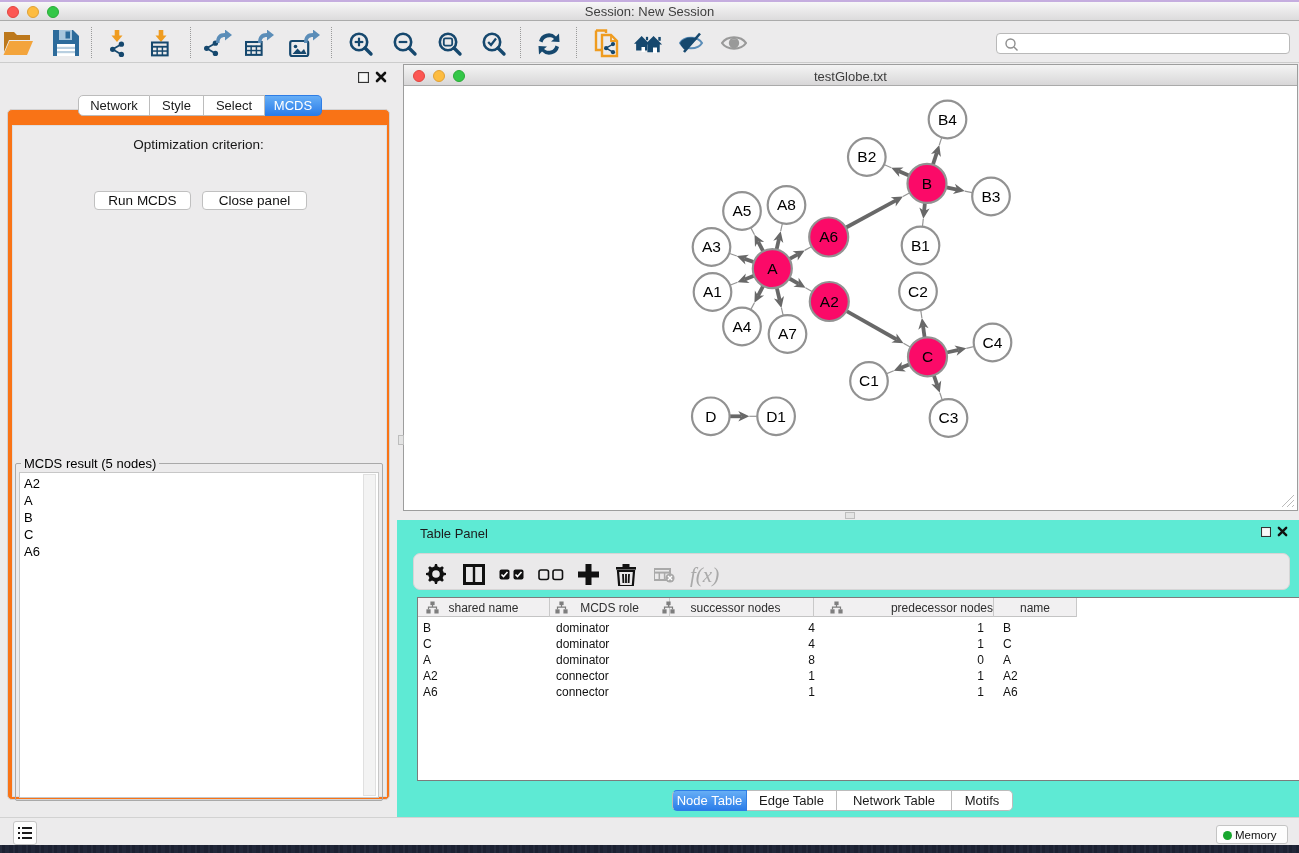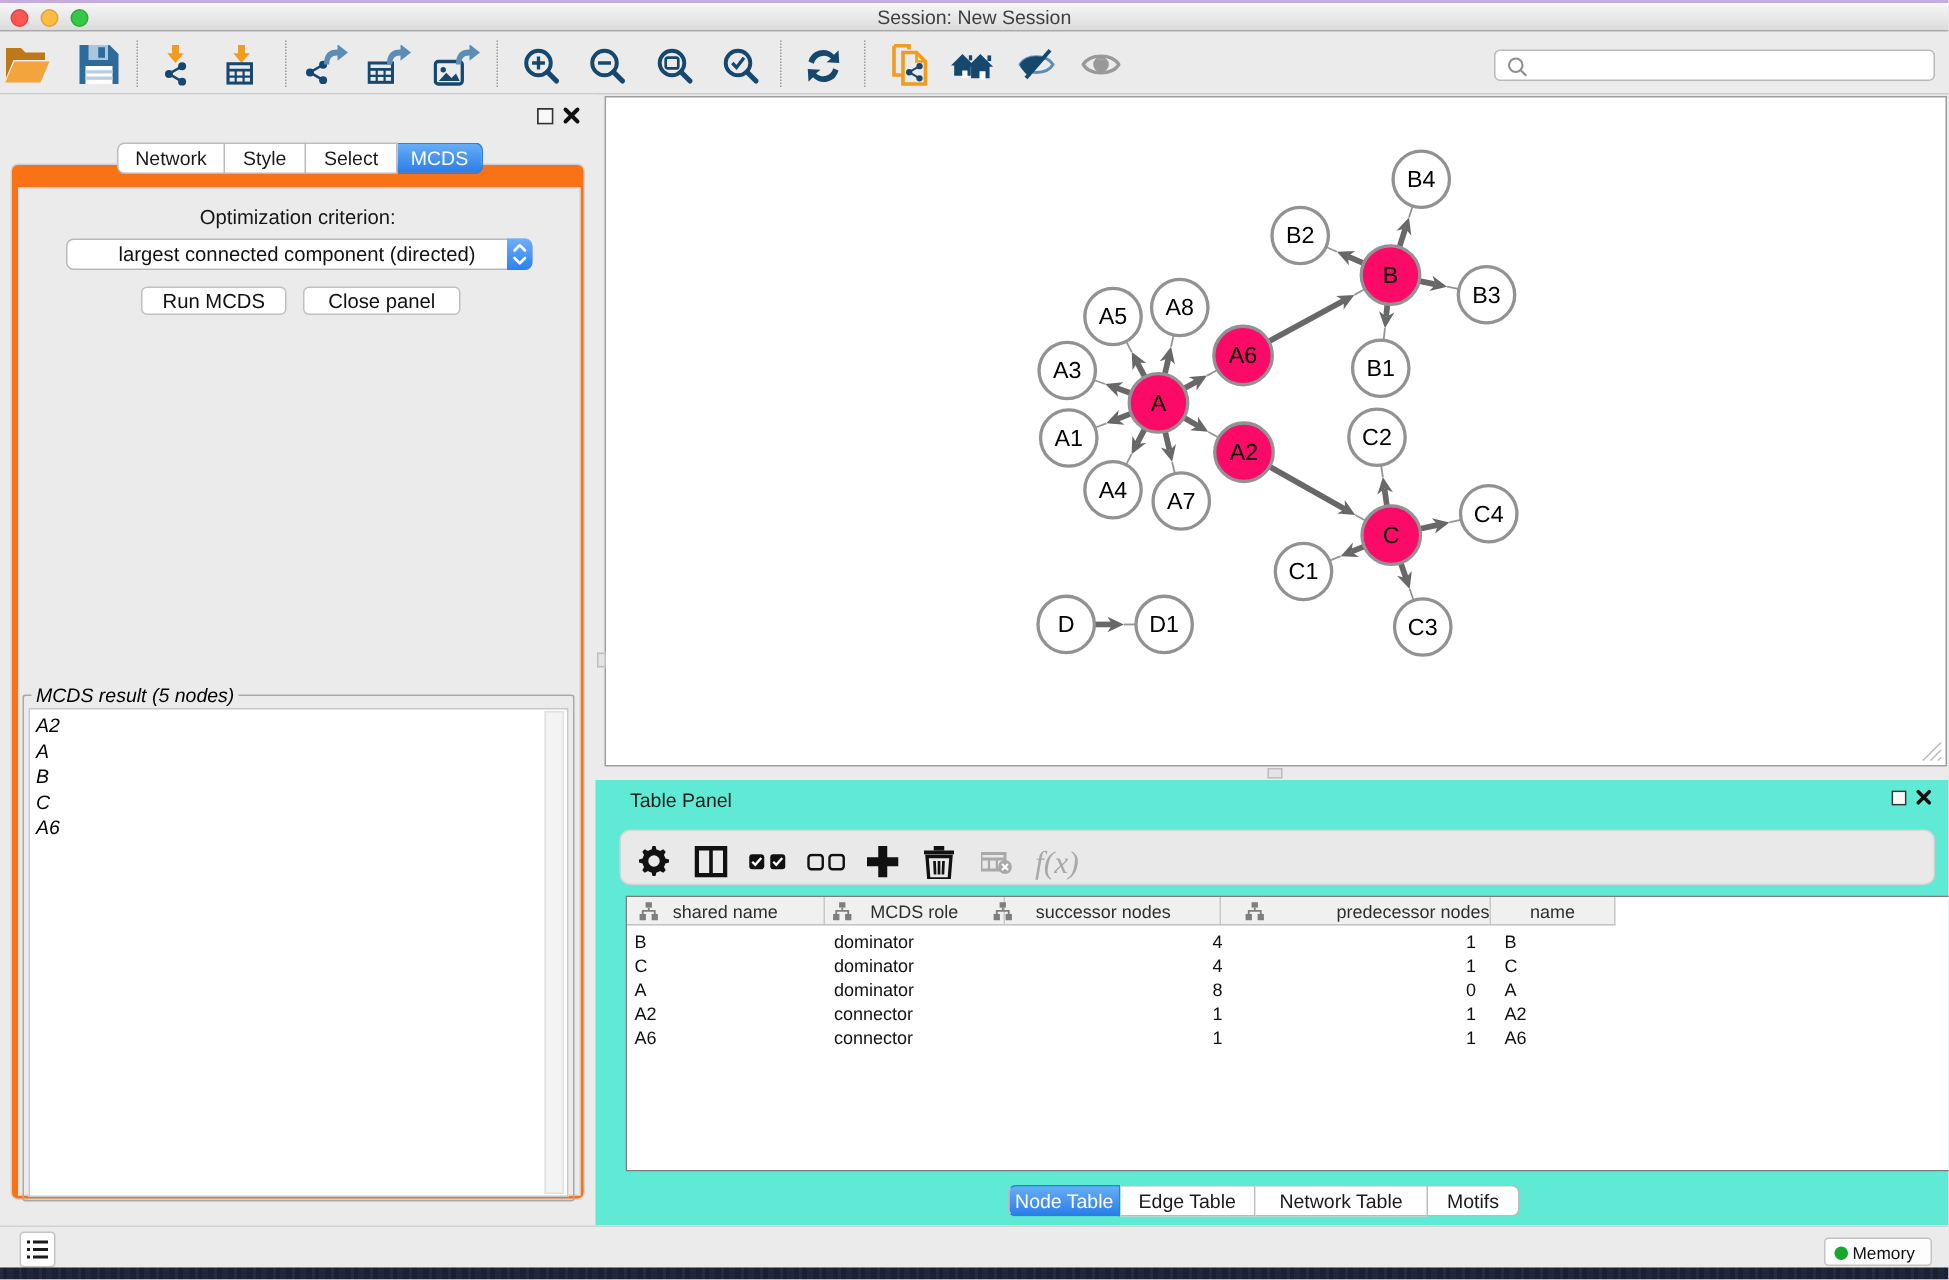--- a/index.html
+++ b/index.html
@@ -261,42 +261,39 @@
   </svg>
   <div class="tabbar" style="left:78px;top:32px;">
     <div class="tab" style="width:72px">Network</div>
     <div class="tab" style="width:54px">Style</div>
     <div class="tab" style="width:61px">Select</div>
     <div class="tab sel" style="width:57px">MCDS</div>
   </div>
   <div id="cp-inner">
     <div id="cp-inner2"></div>
     <div style="position:absolute;left:0;top:27px;width:100%;text-align:center;font-size:13.5px;color:#161616;">Optimization criterion:</div>
-    <div id="dropdown">
-      <div style="position:absolute;left:13px;top:2px;width:280px;text-align:center;color:#121212;">largest connected component (directed)</div>
-      <div id="dd-btn">
-        <svg width="17" height="21" viewBox="0 0 17 21">
-          <path d="M5,8 L8.5,4.4 L12,8" fill="none" stroke="#fff" stroke-width="1.8" stroke-linecap="round" stroke-linejoin="round"></path>
-          <path d="M5,13 L8.5,16.6 L12,13" fill="none" stroke="#fff" stroke-width="1.8" stroke-linecap="round" stroke-linejoin="round"></path>
-        </svg>
-      </div>
-    </div>
     <div class="btn" style="left:86px;top:81px;width:97px;height:19px;padding-top:1px;">Run MCDS</div>
     <div class="btn" style="left:194px;top:81px;width:105px;height:19px;padding-top:1px;">Close panel</div>
-    <div id="mcds-group" style="left:7px;top:353px;font-style:italic;">
+    <div id="mcds-group" style="left:7px;top:353px;">
       <div id="mcds-legend">MCDS result (5 nodes)</div>
       <div id="mcds-list">
         <div style="padding:3px 0 0 4px;line-height:16.9px;">A2<br>A<br>B<br>C<br>A6</div>
         <div id="mcds-scroll"></div>
       </div>
     </div>
   </div>
 </div>
 
 <div id="gwin" class="abs">
+  <div id="gwin-title">
+    <div class="tl" style="left:9px;background:#fc5753;border:1px solid #e2453f;"></div>
+    <div class="tl" style="left:29px;background:#fdbc40;border:1px solid #e0a135;"></div>
+    <div class="tl" style="left:49px;background:#34c748;border:1px solid #2aab38;"></div>
+    <div class="t">testGlobe.txt</div>
+  </div>
   <svg style="position:absolute;right:2px;bottom:2px" width="14" height="14" viewBox="0 0 14 14">
     <path d="M13,1 L1,13 M13,6 L6,13 M13,11 L11,13" stroke="#bbb" stroke-width="1"></path>
   </svg>
 </div>
 <svg width="894" height="424" viewBox="404 86 894 424" style="position:absolute;left:404px;top:86px;" font-family="Liberation Sans, sans-serif">
     <line x1="754.5" y1="234.7" x2="751.0" y2="228.1" stroke="#686868" stroke-width="1.2" opacity="0.7"></line>
     <line x1="763.1" y1="251.1" x2="758.1" y2="241.6" stroke="#686868" stroke-width="3.8"></line>
     <polygon points="754.5,234.7 764.2,242.0 758.1,241.6 755.0,246.9" fill="#686868"></polygon>
     <line x1="780.7" y1="231.2" x2="782.3" y2="223.8" stroke="#686868" stroke-width="1.2" opacity="0.7"></line>
     <line x1="776.6" y1="249.3" x2="779.0" y2="238.8" stroke="#686868" stroke-width="3.8"></line>

